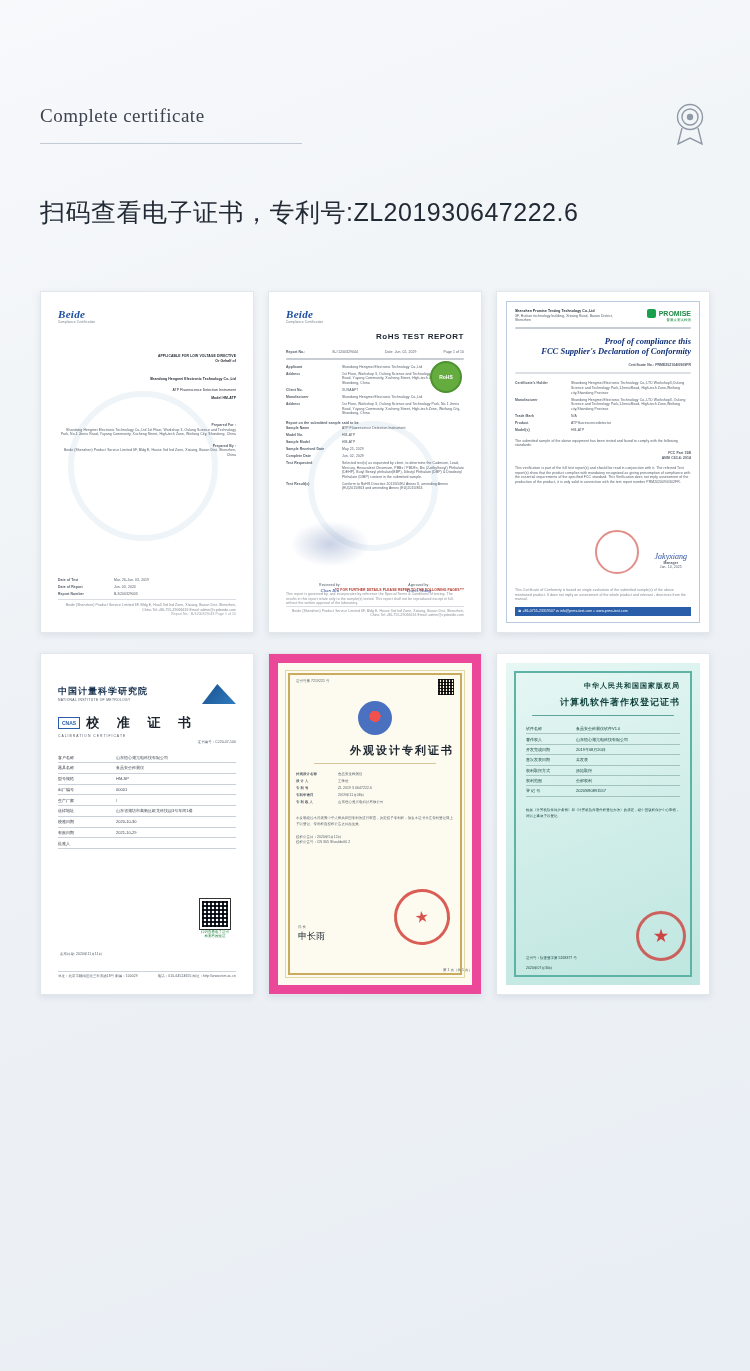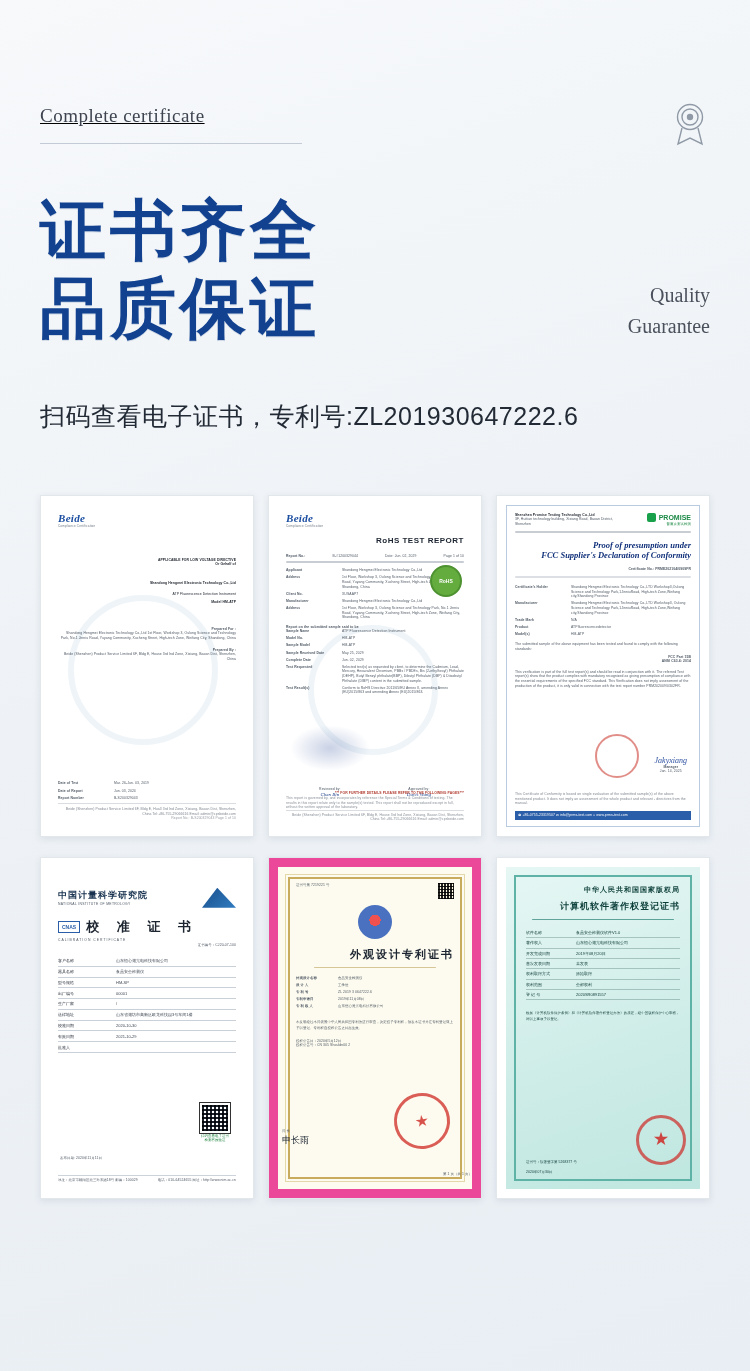--- a/index.html
+++ b/index.html
@@ -14,21 +14,20 @@
     position: relative;
     width: 750px;
     height: 1371px;
     padding: 0;
   }
 
   
   .header {
     position: relative;
     padding: 105px 39px 0 40px;
-    text-decoration: underline;
   }
   .eyebrow {
     font-family: "Liberation Serif", serif;
     font-size: 19px;
     letter-spacing: 0.5px;
     color: #3d4450;
   }
   .eyebrow-rule {
     margin-top: 16px;
     width: 262px;
@@ -235,28 +234,20 @@
     <div class="seal-icon">
       <svg viewBox="0 0 40 46" width="40" height="46" fill="none" stroke="currentColor" stroke-width="1.4">
         <circle cx="20" cy="17" r="12.5"></circle>
         <circle cx="20" cy="17" r="8"></circle>
         <circle cx="20" cy="17" r="3.2" fill="currentColor" stroke="none"></circle>
         <path d="M12 28 L8 44 L20 38 L32 44 L28 28"></path>
       </svg>
     </div>
   </div>
 
-  <div class="title-block">
-    <div class="big-title">证书齐全</div>
-    <div class="big-title">品质保证</div>
-    <div class="side-label">
-      <div>Quality</div>
-      <div>Guarantee</div>
-    </div>
-  </div>
 
   <div class="subtitle">扫码查看电子证书，专利号:ZL201930647222.6</div>
 
   <div class="cert-grid">
 
     <div class="cert">
       <div class="cert-inner">
         <div class="ring" style="width:150px;height:150px;left:18px;top:90px;"></div>
         <div class="doc">
           <div class="c1-head">
@@ -413,21 +404,21 @@
             <div>
               <div class="promise-logo">
                 <span class="promise-dot"></span>
                 <span>PROMISE</span>
               </div>
               <div class="tiny" style="color:#1d8a46;text-align:right;">普赛克测试检测</div>
             </div>
           </div>
           <div class="ln" style="margin:4px 0 7px;"></div>
 
-          <div class="c fcc-title">Proof of presumption under</div>
+          <div class="c fcc-title">Proof of compliance this</div>
           <div class="c fcc-title">FCC Supplier's Declaration of Conformity</div>
 
           <div class="c tiny b" style="margin-top:7px;">
             <span>Certificate No.:</span>
             <span>PRME202104/0909FR</span>
           </div>
           <div class="ln s" style="margin:5px 0 7px;"></div>
 
           <div class="kv tiny">
               <div class="k">Certificate's Holder</div>
@@ -583,21 +574,21 @@
           <div class="kv tiny">
               <div class="k" style="width:38px">专 利 权 人</div>
               <div class="v">山东恒心潍光电科技有限公司</div>
             </div>
 
           <div class="tiny" style="margin-top:10px;line-height:6px;">本发明经过本局依照中华人民共和国专利法进行审查，决定授予专利权，颁发本证书并在专利登记簿上予以登记。专利权自授权公告之日起生效。</div>
 
           <div class="tiny" style="margin-top:8px;">授权公告日：2020年5月12日</div>
           <div class="tiny">授权公告号：CN 305 Shouldn00 2</div>
 
-          <div style="position:absolute;left:4px;bottom:42px;">
+          <div style="position:absolute;left:20px;bottom:42px;">
             <div class="tiny">局 长</div>
             <div style="font-family:'Liberation Serif',serif;font-size:9px;color:#1b2430;">申长雨</div>
           </div>
 
           <div class="red-seal">
             <span class="star">★</span>
           </div>
 
           <div class="tiny c" style="position:absolute;left:0;right:0;bottom:12px;">第 1 页（共 1 页）</div>
         </div>

